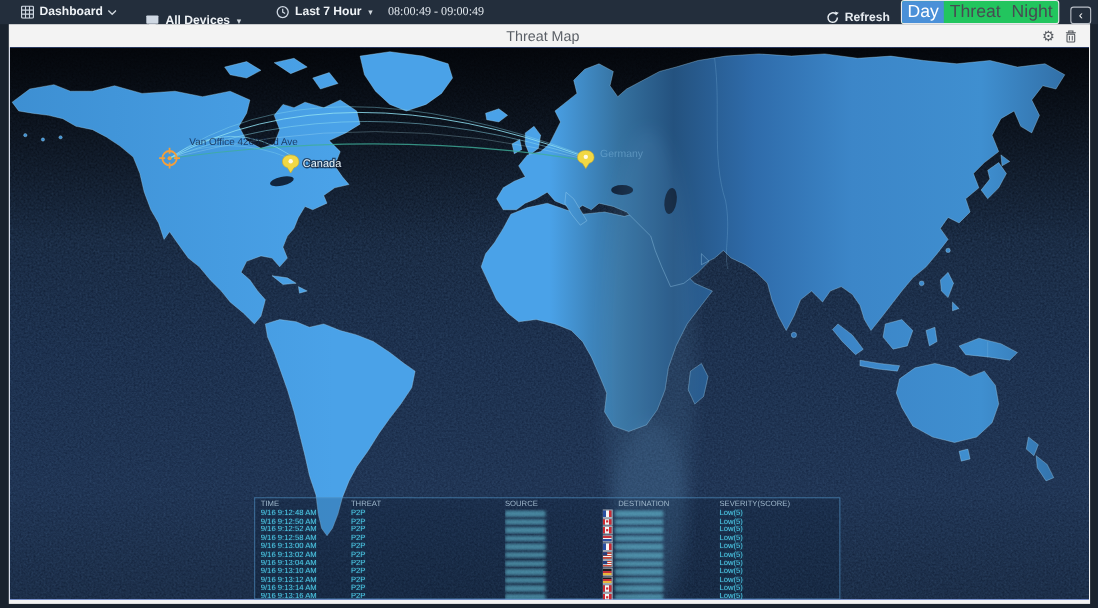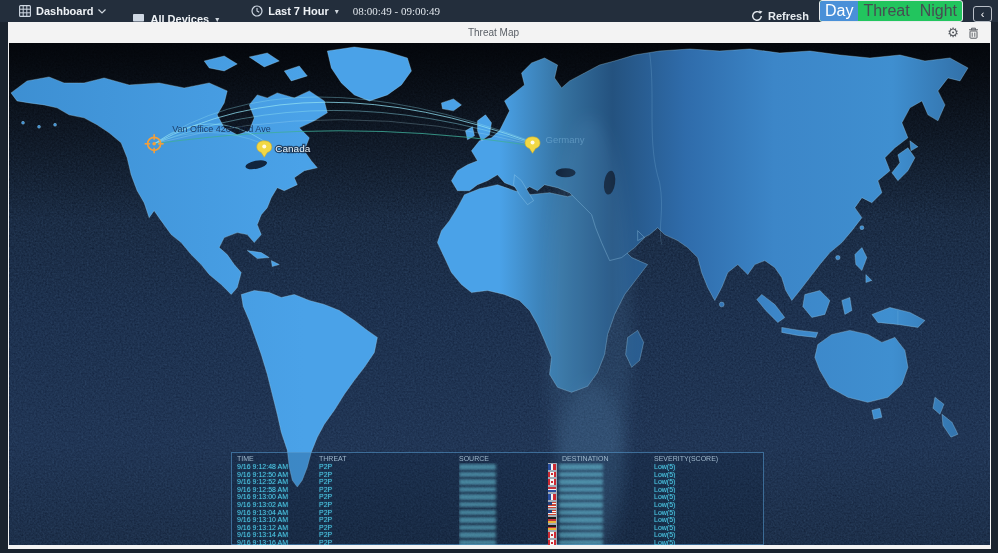--- a/index.html
+++ b/index.html
@@ -23,21 +23,21 @@
   .theme-opt { padding:1px 5px; color:#474c52; cursor:pointer; }
   .theme-opt.active { background:#4a90d8; color:#fff; }
   .collapse-btn { width:19px; height:16px; border:1px solid #b9bfc7; border-radius:3px;
     color:#fff; font-size:11px; line-height:14px; text-align:center; cursor:pointer; }
 
   
   .panel { position:absolute; left:8px; top:22px; width:983px; height:527px;
     background:#f3f3f3; }
   .panel-header { position:relative; height:21px; display:flex; align-items:center; }
   .panel-title { position:absolute; left:0; right:12px; text-align:center;
-    color:#5a5f66; font-size:10px; }
+    color:#5a5f66; font-size:13px; }
   .panel-icons { position:absolute; right:12px; display:flex; gap:9px; align-items:center; }
   .gear-btn { color:#55595f; font-size:13px; line-height:13px; cursor:pointer; }
   .trash-btn { cursor:pointer; display:block; }
 
   
   .map { position:absolute; left:1px; right:1px; top:21px; height:502px;
     background:#1d4ed8; overflow:hidden; }
   .map svg.world { position:absolute; left:0; top:0; width:100%; height:100%; }
 
   

